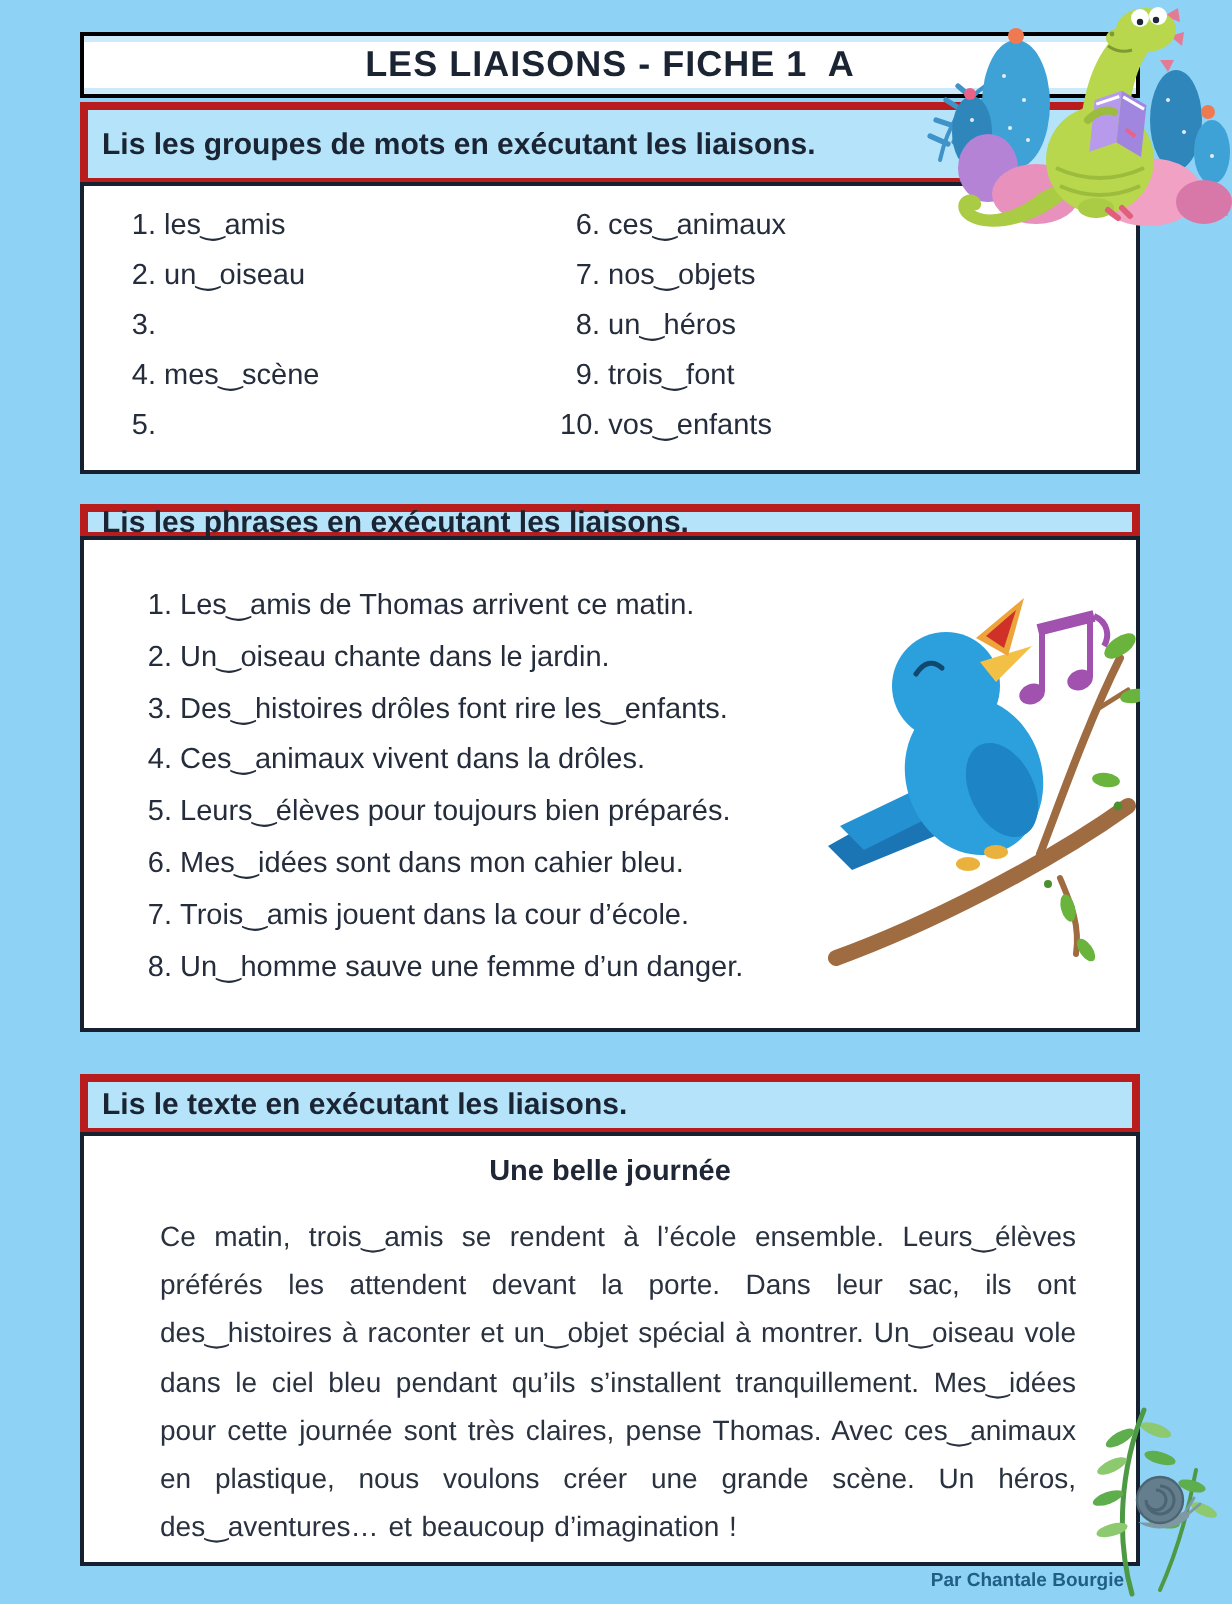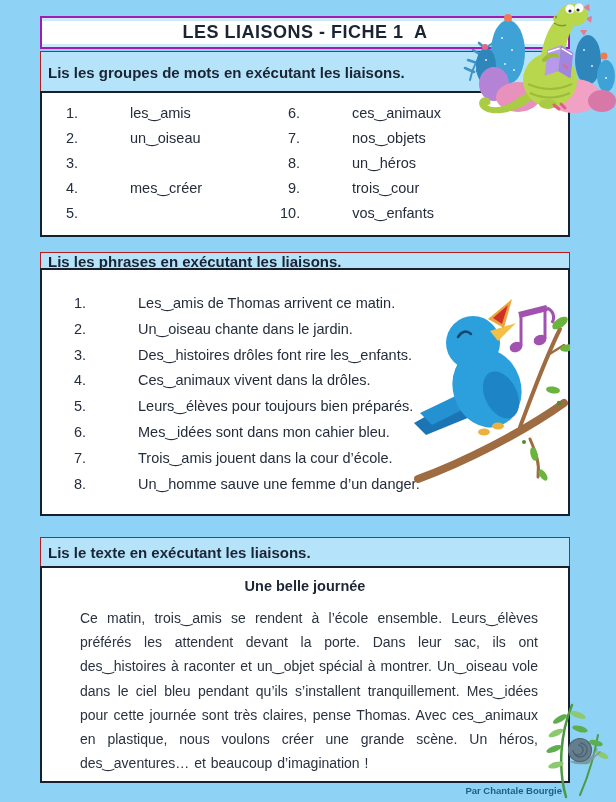--- a/index.html
+++ b/index.html
@@ -7,50 +7,50 @@
     width:616px;height:802px;
     background:#8ed2f6;
     font-family:"Liberation Sans","DejaVu Sans",sans-serif;
     color:#232b3a;
     position:relative;
     overflow:hidden;
   }
   .sheet{position:absolute;left:40px;top:16px;width:530px;}
   .title-box{
     box-sizing:border-box;height:33px;background:#ffffff;
-    border:2px solid #a21caf;
+    border:2px solid #000000;
     box-shadow:inset 0 3px 0 0 #cdeafb, inset 0 -3px 0 0 #cdeafb;
     display:flex;align-items:center;justify-content:center;
   }
   .title-text{
     font-weight:bold;font-size:18px;letter-spacing:.5px;color:#1b2433;white-space:pre;
   }
   .band{
-    box-sizing:border-box;background:#b5e4fa;border:1px solid #b91c1c;
+    box-sizing:border-box;background:#b5e4fa;border:4px solid #b91c1c;
     display:flex;align-items:center;padding-left:7px;
     font-weight:bold;font-size:15px;color:#1b2433;
   }
   .band1{margin-top:2px;height:42px;}
   .band2{margin-top:15px;height:18px;}
   .band3{margin-top:21px;height:31px;}
   .white-box{
     box-sizing:border-box;background:#ffffff;border:2px solid #16202e;margin-top:-2px;
     position:relative;
   }
   .words-box{height:146px;padding:8px 0 0 16px;}
   .sent-box{height:248px;padding:21px 0 0 24px;}
   .text-box{height:217px;padding:10px 0 0 0;}
   .cols{display:flex;}
   .col1{width:222px;}
   .col2{flex:1;}
   ul.plain{list-style:none;margin:0;padding:0;}
   li.item{display:flex;line-height:25px;font-size:14.5px;color:#252d3c;}
   li.sent{line-height:25.8px;}
   .num{min-width:20px;text-align:right;margin-right:4px;}
-  .txt{white-space:nowrap;margin-left:48px;}
+  .txt{white-space:nowrap;}
   .story-title{
     text-align:center;font-weight:bold;font-size:14.5px;color:#1f2736;
   }
   .story-body{
     margin:12px 30px 0 38px;
     text-align:justify;
     font-size:14px;line-height:24.2px;color:#2a3240;
     word-spacing:1px;
   }
   .credit{
@@ -86,42 +86,42 @@
           </li>
         <li class="item">
             <span class="num">2.</span>
             <span class="txt">un‿oiseau</span>
           </li>
         <li class="item">
             <span class="num">3.</span>
           </li>
         <li class="item">
             <span class="num">4.</span>
-            <span class="txt">mes‿créer</span>
+            <span class="txt">mes‿scène</span>
           </li>
         <li class="item">
             <span class="num">5.</span>
           </li>
       </ul>
       <ul class="plain col2">
         <li class="item">
             <span class="num">6.</span>
             <span class="txt">ces‿animaux</span>
           </li>
         <li class="item">
             <span class="num">7.</span>
             <span class="txt">nos‿objets</span>
           </li>
         <li class="item">
             <span class="num">8.</span>
             <span class="txt">un‿héros</span>
           </li>
         <li class="item">
             <span class="num">9.</span>
-            <span class="txt">trois‿cour</span>
+            <span class="txt">trois‿font</span>
           </li>
         <li class="item">
             <span class="num">10.</span>
             <span class="txt">vos‿enfants</span>
           </li>
       </ul>
     </div>
   </div>
 
   <div class="band band2">

